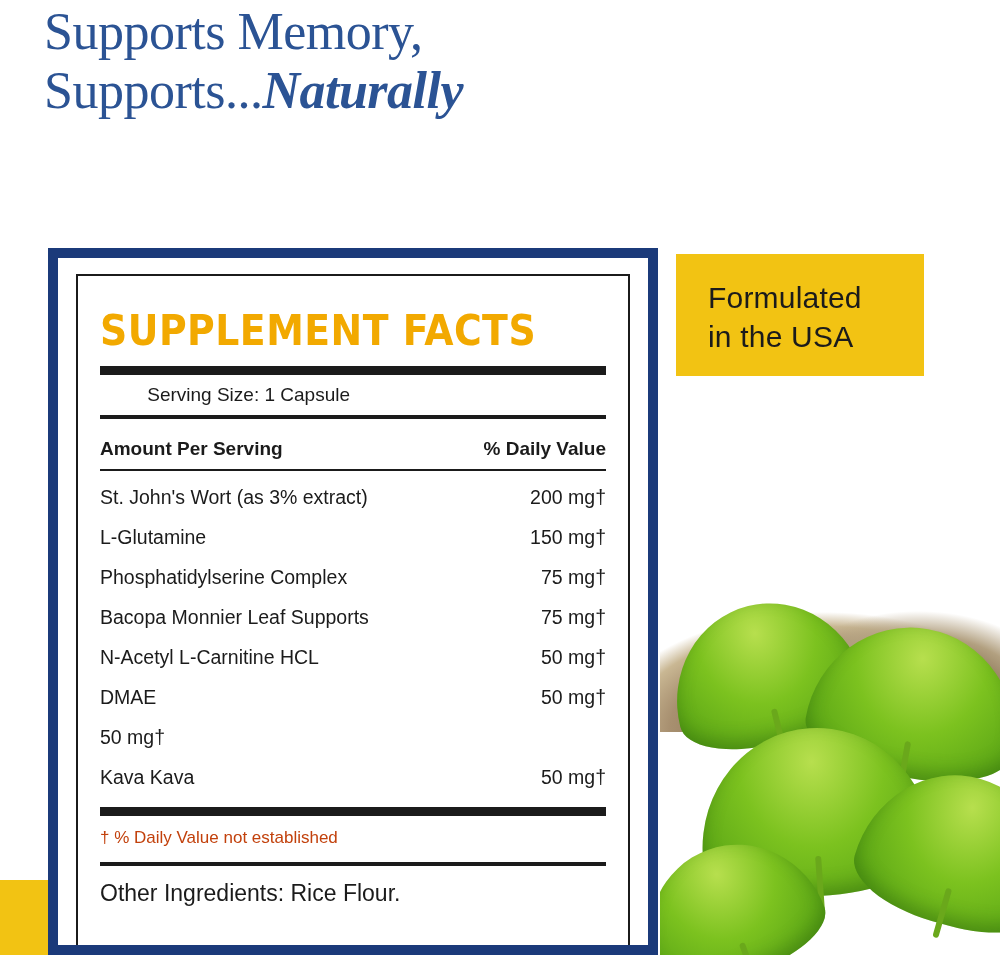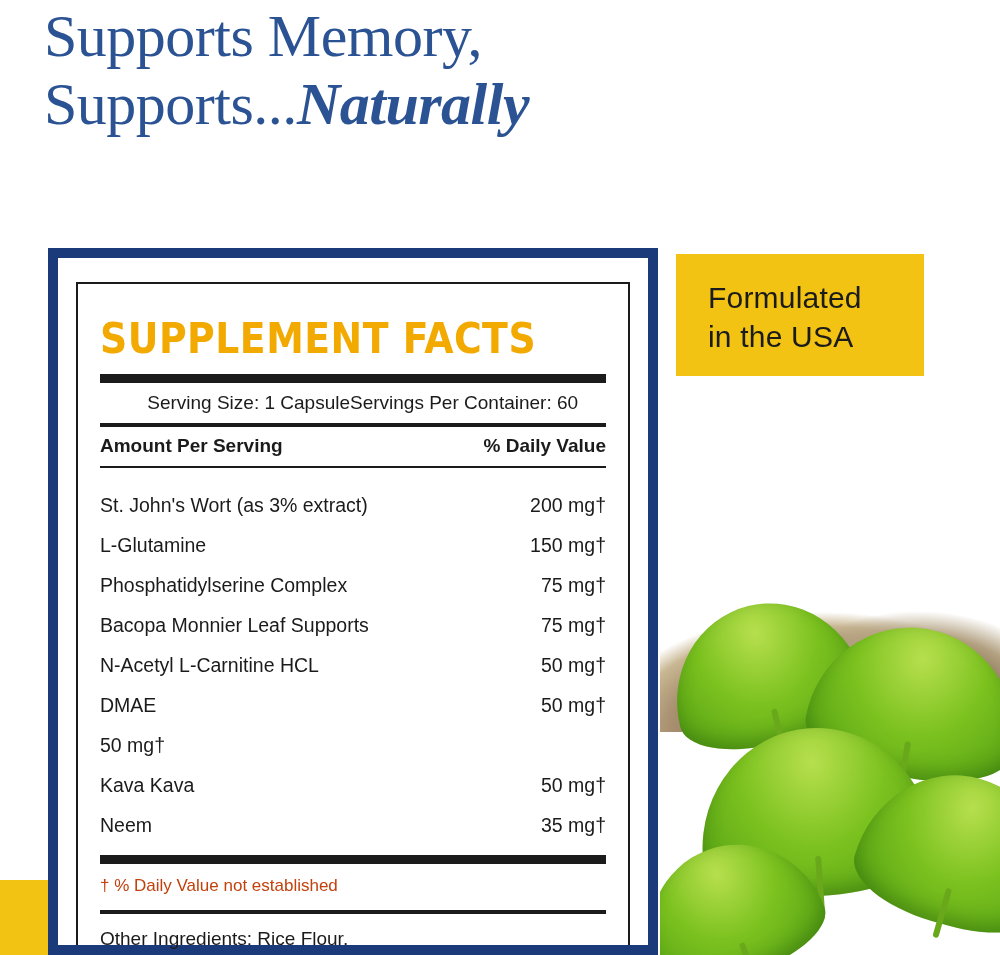--- a/index.html
+++ b/index.html
@@ -16,21 +16,21 @@
   }
 
   
   .headline {
     position: absolute;
     left: 44px;
     top: 2px;
     width: 900px;
     color: #2b5394;
     font-family: "Liberation Serif", serif;
-    font-size: 60px;
+    font-size: 52px;
     line-height: 1.14;
     letter-spacing: -0.5px;
   }
   .headline .ital {
     font-style: italic;
     font-weight: bold;
   }
 
   
   .usa-badge {
@@ -123,21 +123,20 @@
   .panel-inner {
     position: absolute;
     left: 18px;
     top: 16px;
     right: 18px;
     bottom: 0;
     border: 2px solid #1b1b1b;
     border-bottom: none;
     box-sizing: border-box;
     padding: 16px 22px 0 22px;
-    margin-top: 8px;
   }
   .sf-title {
     color: #f2a900;
     font-size: 42px;
     font-weight: bold;
     letter-spacing: 0.5px;
     line-height: 1;
     margin: 18px 0 14px 0;
     font-family: "DejaVu Sans", sans-serif;
     font-stretch: condensed;
@@ -154,40 +153,40 @@
     text-align: right;
   }
   .serving-row .size { width: 250px; }
 
   .apsrow {
     display: flex;
     justify-content: space-between;
     font-size: 19px;
     font-weight: bold;
     color: #1b1b1b;
-    padding: 8px 0 9px 0;
-  }
-
-  .ing-list { padding: 17px 0 10px 0; }
+    padding: 19px 0 9px 0;
+  }
+
+  .ing-list { padding: 6px 0 10px 0; }
   .ing-row {
     display: flex;
     justify-content: space-between;
     font-size: 19.5px;
     color: #1b1b1b;
     padding: 8.5px 0;
   }
   .ing-row .amt { white-space: nowrap; }
 
   .footnote {
     font-size: 17px;
     color: #c2410c;
     padding: 12px 0 14px 0;
   }
   .other-ing {
-    font-size: 19px;
+    font-size: 23px;
     color: #1b1b1b;
     padding: 14px 0 0 0;
   }
 </style>
 </head>
 <body>
 
 <div class="headline">
   <div>Supports Memory,</div>
   <div>
@@ -214,21 +213,20 @@
 
 <div class="panel-outer">
   <div class="panel-inner">
 
     <div class="sf-title">SUPPLEMENT FACTS</div>
 
     <div class="rule-thick"></div>
 
     <div class="serving-row">
       <span class="size">Serving Size: 1 Capsule</span>
-      <span>Servings Per Container: 60</span>
     </div>
 
     <div class="rule-med"></div>
 
     <div class="apsrow">
       <span>Amount Per Serving</span>
       <span>% Daily Value</span>
     </div>
 
     <div class="rule-thin"></div>
@@ -258,24 +256,20 @@
         <span class="nm">DMAE</span>
         <span class="amt">50 mg†</span>
       </div>
       <div class="ing-row">
         <span class="amt">50 mg†</span>
       </div>
       <div class="ing-row">
         <span class="nm">Kava Kava</span>
         <span class="amt">50 mg†</span>
       </div>
-      <div class="ing-row">
-        <span class="nm">Neem</span>
-        <span class="amt">35 mg†</span>
-      </div>
     </div>
 
     <div class="rule-thick"></div>
 
     <div class="footnote">† % Daily Value not established</div>
 
     <div class="rule-med"></div>
 
     <div class="other-ing">Other Ingredients: Rice Flour.</div>
 

